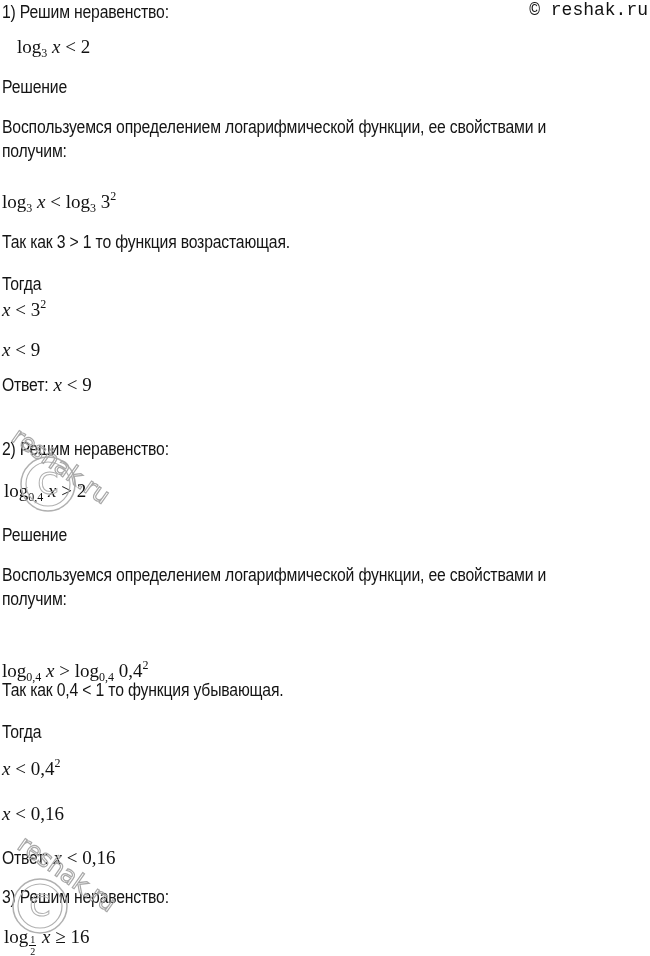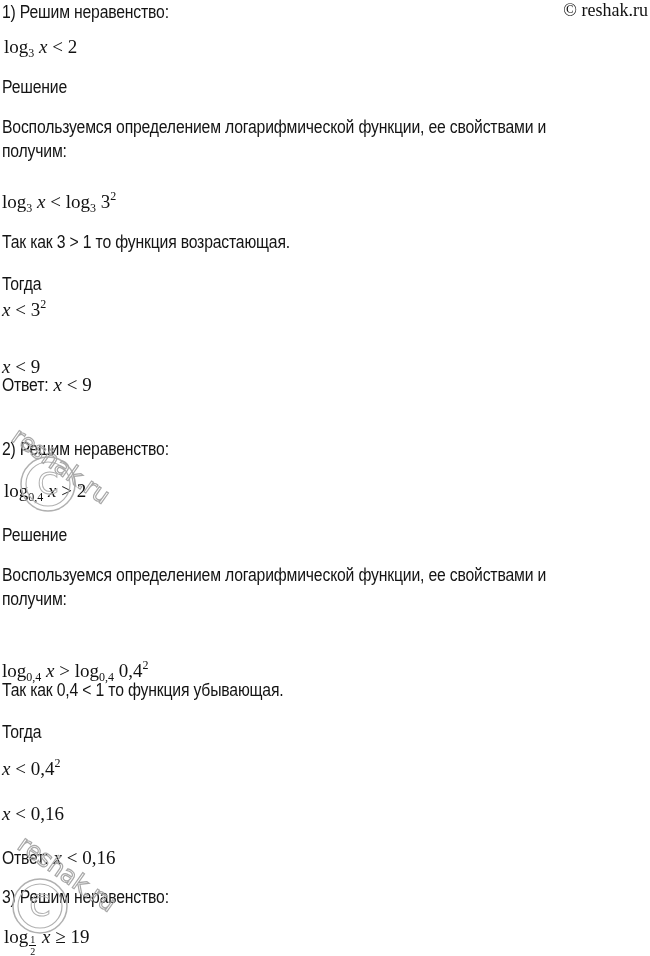--- a/index.html
+++ b/index.html
@@ -23,59 +23,59 @@
   .math sub { font-size: 12px; vertical-align: -4px; line-height: 0; }
   .math sup { font-size: 12px; vertical-align: 8px; line-height: 0; }
   .frac {
     display: inline-block; vertical-align: -12px; text-align: center;
     font-size: 10px; line-height: 11px; margin: 0 1px;
   }
   .frac .num { display: block; border-bottom: 1px solid #111; padding: 0 1px; }
   .frac .den { display: block; }
   .copyright {
     position: absolute; right: 2px; top: 0px;
-    font-family: Liberation Serif, serif;
+    font-family: Liberation Mono, monospace;
     font-size: 18px; color: #111;
   }
   .watermark {
     position: absolute; pointer-events: none;
     width: 150px; height: 150px;
   }
 </style>
 </head>
 <body>
 
 <div class="copyright">© reshak.ru</div>
 
 <div class="line" style="top:2px">1) Решим неравенство:</div>
-<div class="math" style="top:36px; left:4px"><span>log</span><sub>3</sub> <i>x</i><span> &lt; </span><span>2</span></div>
+<div class="math" style="top:36px; left:17px"><span>log</span><sub>3</sub> <i>x</i><span> &lt; </span><span>2</span></div>
 <div class="line" style="top:77px">Решение</div>
 <div class="line" style="top:117px">Воспользуемся определением логарифмической функции, ее свойствами и</div>
 <div class="line" style="top:141px">получим:</div>
 <div class="math" style="top:191px"><span>log</span><sub>3</sub> <i>x</i><span> &lt; </span><span>log</span><sub>3</sub><span> 3</span><sup>2</sup></div>
 <div class="line" style="top:232px">Так как  3 &gt; 1 то функция возрастающая.</div>
 <div class="line" style="top:274px">Тогда</div>
 <div class="math" style="top:299px"><i>x</i><span> &lt; 3</span><sup>2</sup></div>
-<div class="math" style="top:356px"><i>x</i><span> &lt; 9</span></div>
+<div class="math" style="top:339px"><i>x</i><span> &lt; 9</span></div>
 <div class="math" style="top:374px"><span class="line" style="position:static; display:inline-block; transform:scaleX(0.9);">Ответ:  </span><i>x</i><span> &lt; 9</span></div>
 
 <div class="line" style="top:439px">2) Решим неравенство:</div>
 <div class="math" style="top:480px; left:4px"><span>log</span><sub>0,4</sub> <i>x</i><span> &gt; </span><span>2</span></div>
 <div class="line" style="top:525px">Решение</div>
 <div class="line" style="top:565px">Воспользуемся определением логарифмической функции, ее свойствами и</div>
 <div class="line" style="top:589px">получим:</div>
 <div class="math" style="top:660px"><span>log</span><sub>0,4</sub> <i>x</i><span> &gt; </span><span>log</span><sub>0,4</sub><span> 0,4</span><sup>2</sup></div>
 <div class="line" style="top:680px">Так как  0,4 &lt; 1 то функция убывающая.</div>
 <div class="line" style="top:722px">Тогда</div>
 <div class="math" style="top:758px"><i>x</i><span> &lt; 0,4</span><sup>2</sup></div>
 <div class="math" style="top:803px"><i>x</i><span> &lt; 0,16</span></div>
 <div class="math" style="top:847px"><span class="line" style="position:static; display:inline-block; transform:scaleX(0.9);">Ответ:  </span><i>x</i><span> &lt; 0,16</span></div>
 
 <div class="line" style="top:887px">3) Решим неравенство:</div>
-<div class="math" style="top:926px; left:4px"><span>log</span><span class="frac"><span class="num">1</span><span class="den">2</span></span> <i>x</i><span> ≥ </span><span>19</span></div>
+<div class="math" style="top:926px; left:4px"><span>log</span><span class="frac"><span class="num">1</span><span class="den">2</span></span> <i>x</i><span> ≥ </span><span>16</span></div>
 
 <svg class="watermark" style="left:0px; top:412px;" viewBox="0 0 150 150">
   <circle cx="48" cy="72" r="27" fill="none" stroke="#b0b0b0" stroke-width="1.5"></circle>
   <circle cx="48" cy="72" r="22" fill="none" stroke="#b0b0b0" stroke-width="1.2"></circle>
   <text x="48" y="82" text-anchor="middle" font-family="DejaVu Sans, sans-serif" font-size="30" fill="none" stroke="#b0b0b0" stroke-width="1">C</text>
   <text x="10" y="28" transform="rotate(35 10 28)" font-family="DejaVu Sans, sans-serif" font-size="24" fill="none" stroke="#a8a8a8" stroke-width="1.2">reshak.ru</text>
 </svg>
 <svg class="watermark" style="left:0px; top:818px;" viewBox="0 0 150 150">
   <circle cx="40" cy="88" r="27" fill="none" stroke="#b0b0b0" stroke-width="1.5"></circle>
   <circle cx="40" cy="88" r="22" fill="none" stroke="#b0b0b0" stroke-width="1.2"></circle>

